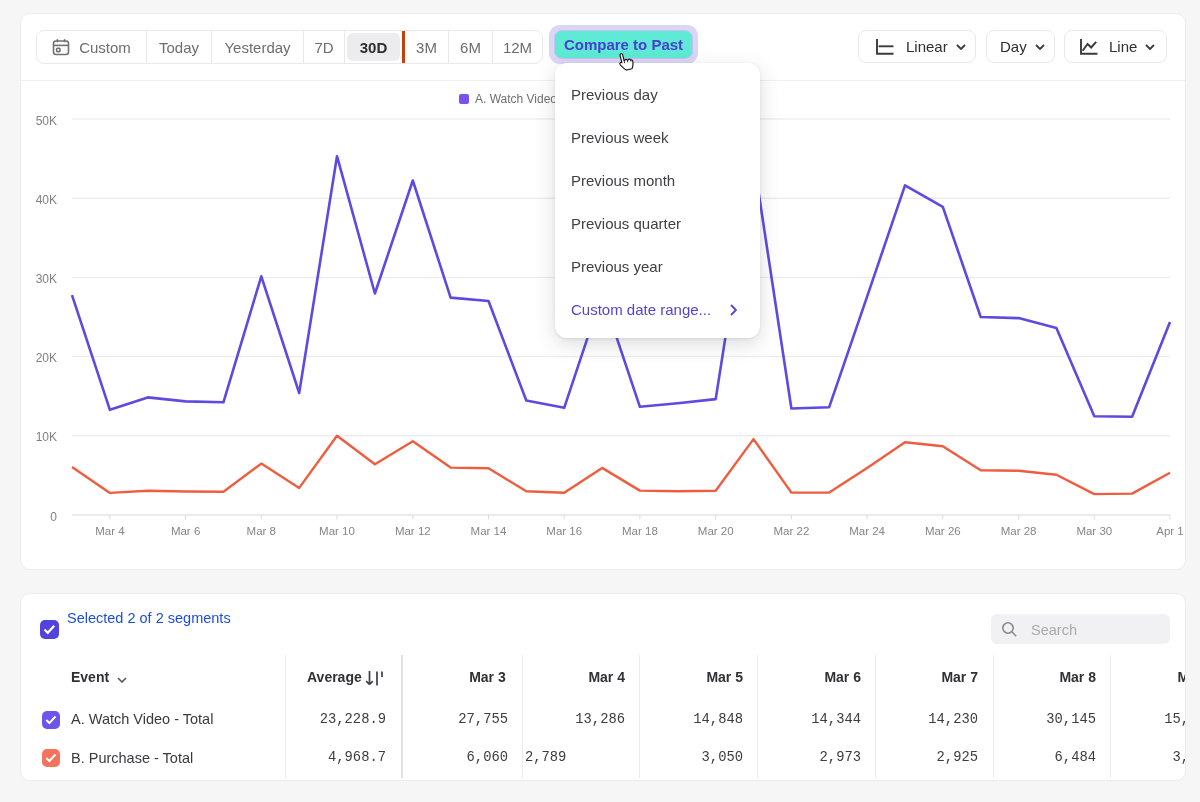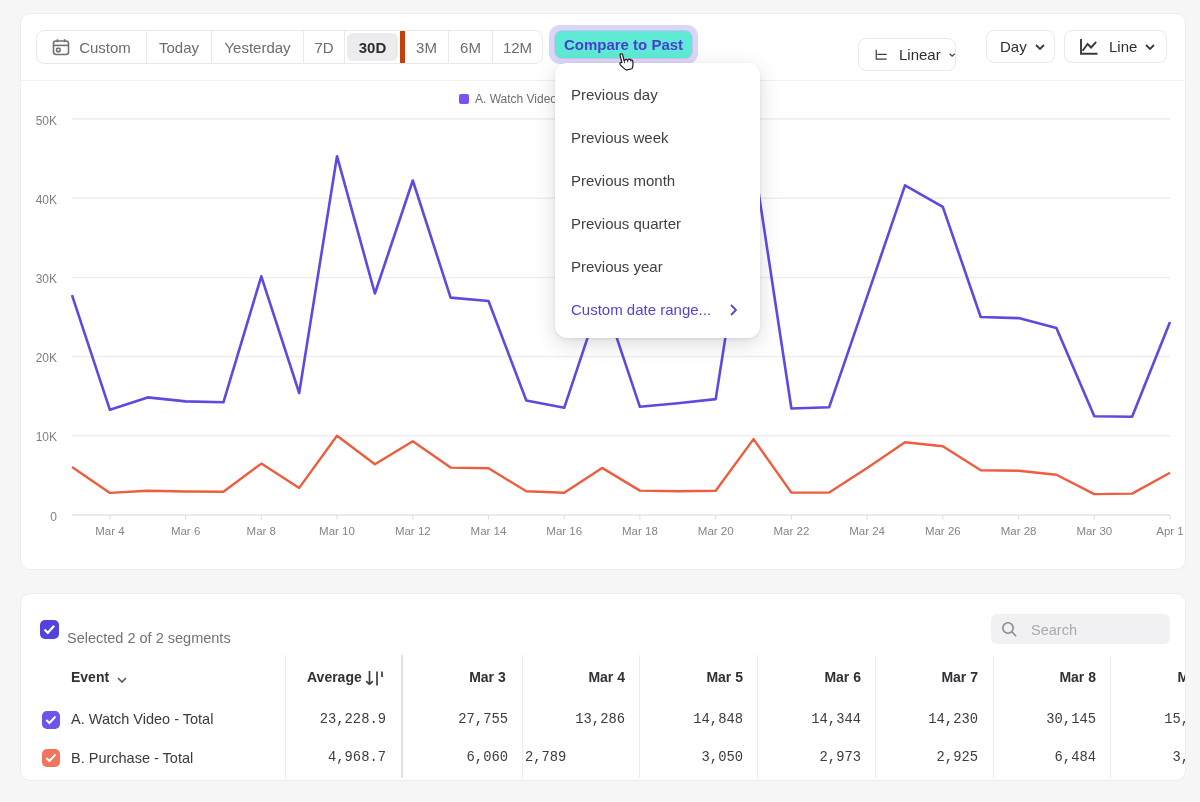--- a/index.html
+++ b/index.html
@@ -45,32 +45,32 @@
         <line x1="1.5" y1="7.4" x2="16.5" y2="7.4"></line>
         <line x1="5.4" y1="1.2" x2="5.4" y2="4.2"></line>
         <line x1="12.6" y1="1.2" x2="12.6" y2="4.2"></line>
         <rect x="4.6" y="10.2" width="3.4" height="3.4" rx="0.8"></rect>
       </svg>
       <span>Custom</span>
     </div>
     <div class="seg-item" style="width:65px;">Today</div>
     <div class="seg-item" style="width:92px;">Yesterday</div>
     <div class="seg-item" style="width:41px;">7D</div>
-    <div class="seg-item" style="width:60px;padding:0;border-right:5px solid #c2410c;">
+    <div class="seg-item" style="width:60px;padding:0;border-right:3px solid #c2410c;">
       <div id="seg30" style="flex:1;height:28px;display:flex;align-items:center;justify-content:center;">30D</div>
     </div>
     <div class="seg-item" style="width:44px;">3M</div>
     <div class="seg-item" style="width:44px;">6M</div>
     <div class="seg-item" style="width:49px;">12M</div>
   </div>
 
   <div id="cmp-halo" class="abs"></div>
   <div id="cmp-btn" class="abs">Compare to Past</div>
 
-  <div class="tbtn" style="left:858px;width:98px;padding-left:16px;margin-top:8px;">
+  <div class="tbtn" style="left:858px;width:118px;padding-left:16px;">
     <svg width="19" height="19" viewBox="0 0 19 19" fill="none" stroke="#3a3a3e" stroke-width="1.9" style="margin-right:12px;">
       <path d="M2 2 V16.8 H18.5"></path>
       <line x1="3.6" y1="9.3" x2="18.5" y2="9.3"></line>
     </svg>
     <span>Linear</span>
     <svg width="10" height="6" viewBox="0 0 10 6" fill="none" stroke="#3a3a3e" stroke-width="1.8" style="margin-left:8px;">
       <path d="M1 1 L5 5 L9 1"></path>
     </svg>
   </div>
   <div class="tbtn" style="left:986px;width:69px;padding-left:13px;">
@@ -168,21 +168,21 @@
     <path d="M6 2.4 C6 1.6 6.6 1 7.4 1 C8.2 1 8.8 1.6 8.8 2.4 L8.8 8.6 L9.6 8.75 C9.9 8.15 10.5 7.8 11.1 7.9 C11.7 8 12.1 8.45 12.2 9.05 L13 9.2 C13.3 8.65 13.9 8.35 14.5 8.5 C15.1 8.65 15.5 9.1 15.55 9.7 L16.2 9.8 C17 9.95 17.55 10.65 17.5 11.45 C17.4 12.9 17.1 14.5 16.6 15.8 C16.1 17.1 15.5 18.2 14.7 19 L8.7 19 C7.5 17.9 6.5 16.5 5.6 15 L3.8 12.1 C3.4 11.45 3.55 10.6 4.15 10.15 C4.75 9.7 5.55 9.8 6 10.35 Z" fill="#fff" stroke="#1c1c1c" stroke-width="1.25" stroke-linejoin="round"></path>
     <path d="M8.8 8.6 L8.8 11.5 M12.2 9.05 L12.2 11.5 M15.55 9.7 L15.55 11.5" stroke="#1c1c1c" stroke-width="0.9" fill="none"></path>
   </svg>
 
   <div id="card2" class="card">
 
   <div class="cb abs" style="left:19px;top:26px;width:19px;height:19px;background:#5243dd;"></div>
   <svg class="abs" style="left:22px;top:30px;" width="13" height="11" viewBox="0 0 13 11" fill="none" stroke="#fff" stroke-width="2.2">
       <path d="M1.5 5.5 L4.8 8.8 L11.2 1.8"></path>
     </svg>
-  <div class="abs" style="left:46px;top:36px;font-size:14.5px;color:#737373;">Selected 2 of 2 segments</div>
+  <div class="abs" style="left:46px;top:16px;font-size:14.5px;color:#1d4ed8;">Selected 2 of 2 segments</div>
 
   <div class="abs" style="left:970px;top:20px;width:179px;height:30px;border-radius:6px;background:#f1f1f3;"></div>
   <svg class="abs" style="left:980px;top:27px;" width="17" height="17" viewBox="0 0 17 17" fill="none" stroke="#8a8a90" stroke-width="1.6">
     <circle cx="7" cy="7" r="5.2"></circle>
       <line x1="11" y1="11" x2="15.2" y2="15.2"></line>
   </svg>
   <div class="abs" style="left:1010px;top:28px;font-size:14.5px;color:#a9a9af;">Search</div>
 
   <div class="th" style="left:50px;top:75px;">Event</div>
   <svg class="abs" style="left:96px;top:83px;" width="10" height="6" viewBox="0 0 10 6" fill="none" stroke="#55555b" stroke-width="1.6">

